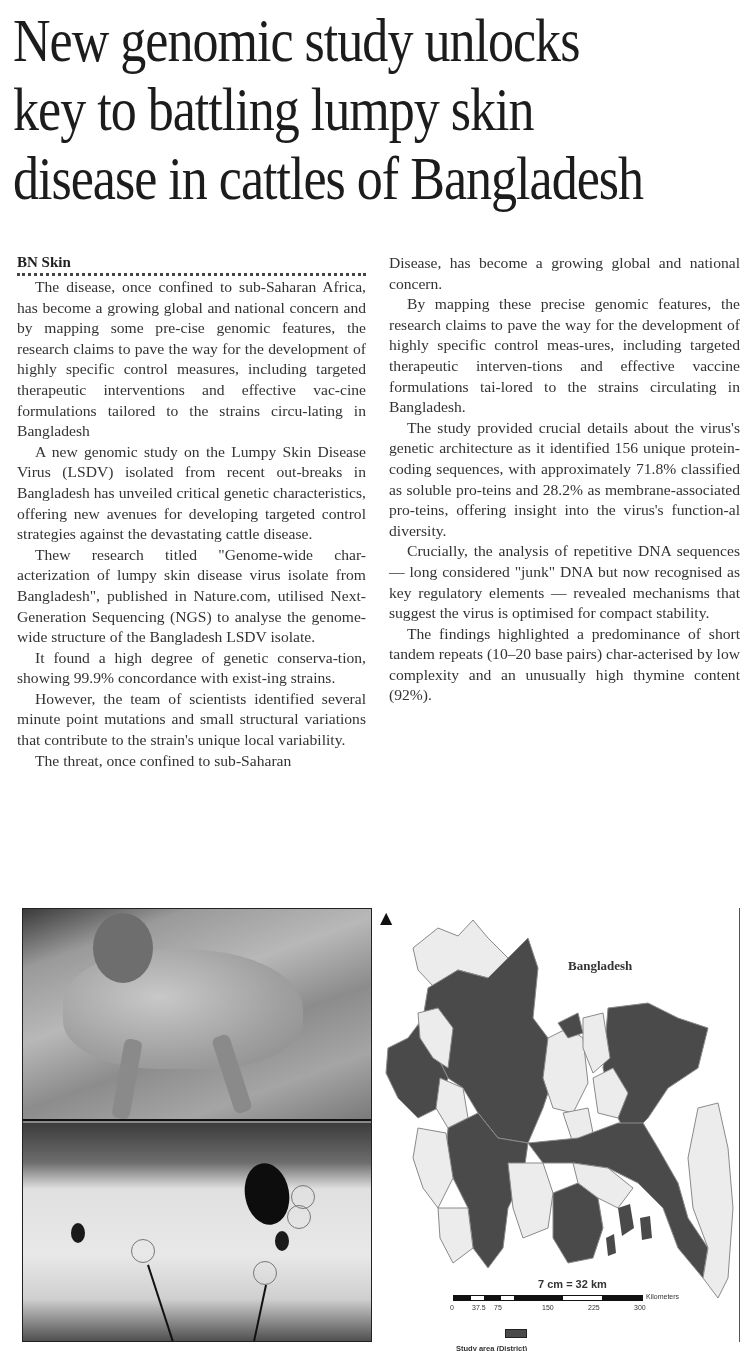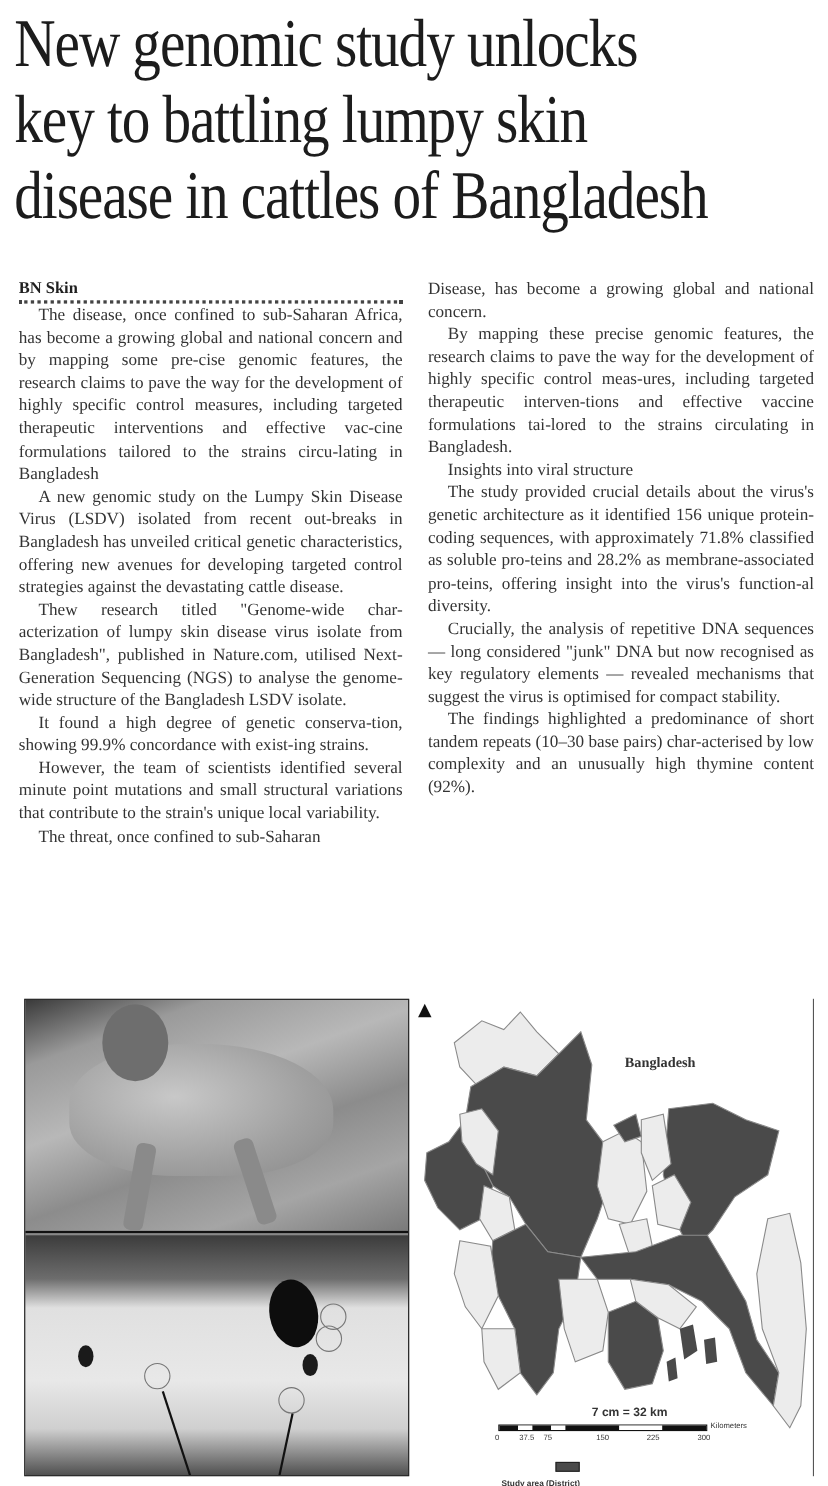--- a/index.html
+++ b/index.html
@@ -126,24 +126,23 @@
   <p class="para">A new genomic study on the Lumpy Skin Disease Virus (LSDV) isolated from recent out-breaks in Bangladesh has unveiled critical genetic characteristics, offering new avenues for developing targeted control strategies against the devastating cattle disease.</p>
   <p class="para">Thew research titled "Genome-wide char-acterization of lumpy skin disease virus isolate from Bangladesh", published in Nature.com, utilised Next-Generation Sequencing (NGS) to analyse the genome-wide structure of the Bangladesh LSDV isolate.</p>
   <p class="para">It found a high degree of genetic conserva-tion, showing 99.9% concordance with exist-ing strains.</p>
   <p class="para">However, the team of scientists identified several minute point mutations and small structural variations that contribute to the strain's unique local variability.</p>
   <p class="para">The threat, once confined to sub-Saharan</p>
 </div>
 
 <div class="col col-right">
   <p class="para no-indent">Disease, has become a growing global and national concern.</p>
   <p class="para">By mapping these precise genomic features, the research claims to pave the way for the development of highly specific control meas-ures, including targeted therapeutic interven-tions and effective vaccine formulations tai-lored to the strains circulating in Bangladesh.</p>
-  <p class="subhead">Insights into viral structure</p>
   <p class="para">The study provided crucial details about the virus's genetic architecture as it identified 156 unique protein-coding sequences, with approximately 71.8% classified as soluble pro-teins and 28.2% as membrane-associated pro-teins, offering insight into the virus's function-al diversity.</p>
   <p class="para">Crucially, the analysis of repetitive DNA sequences — long considered "junk" DNA but now recognised as key regulatory elements — revealed mechanisms that suggest the virus is optimised for compact stability.</p>
-  <p class="para">The findings highlighted a predominance of short tandem repeats (10–30 base pairs) char-acterised by low complexity and an unusually high thymine content (92%).</p>
+  <p class="para">The findings highlighted a predominance of short tandem repeats (10–20 base pairs) char-acterised by low complexity and an unusually high thymine content (92%).</p>
 </div>
 
 <div class="figure">
   <div class="photo-panel" title="Cattle with lumpy skin disease lesions">
     <div class="photo-top">
       <div class="cow-body"></div>
       <div class="cow-hump"></div>
       <div class="cow-leg" style="left:95px; top:130px; transform:rotate(10deg);"></div>
       <div class="cow-leg" style="left:200px; top:125px; transform:rotate(-18deg);"></div>
     </div>

